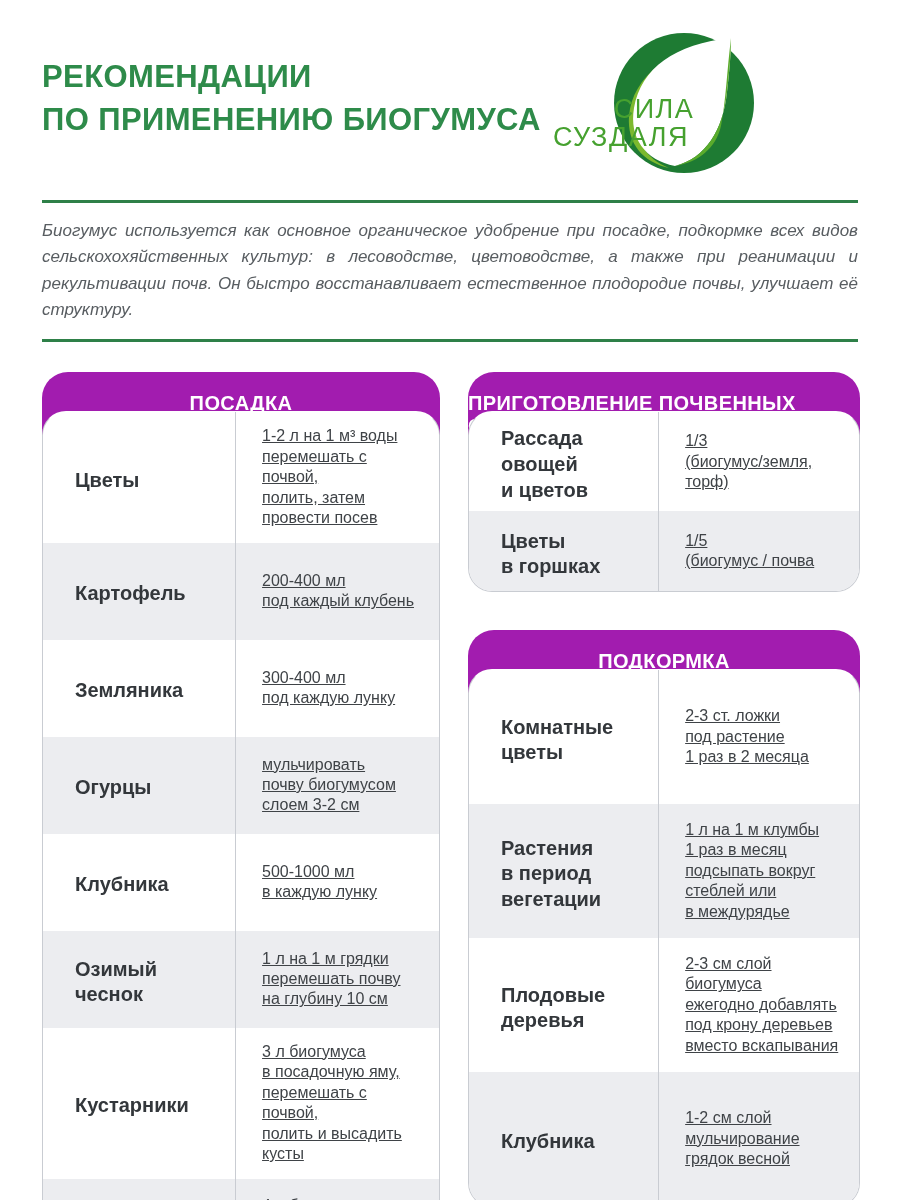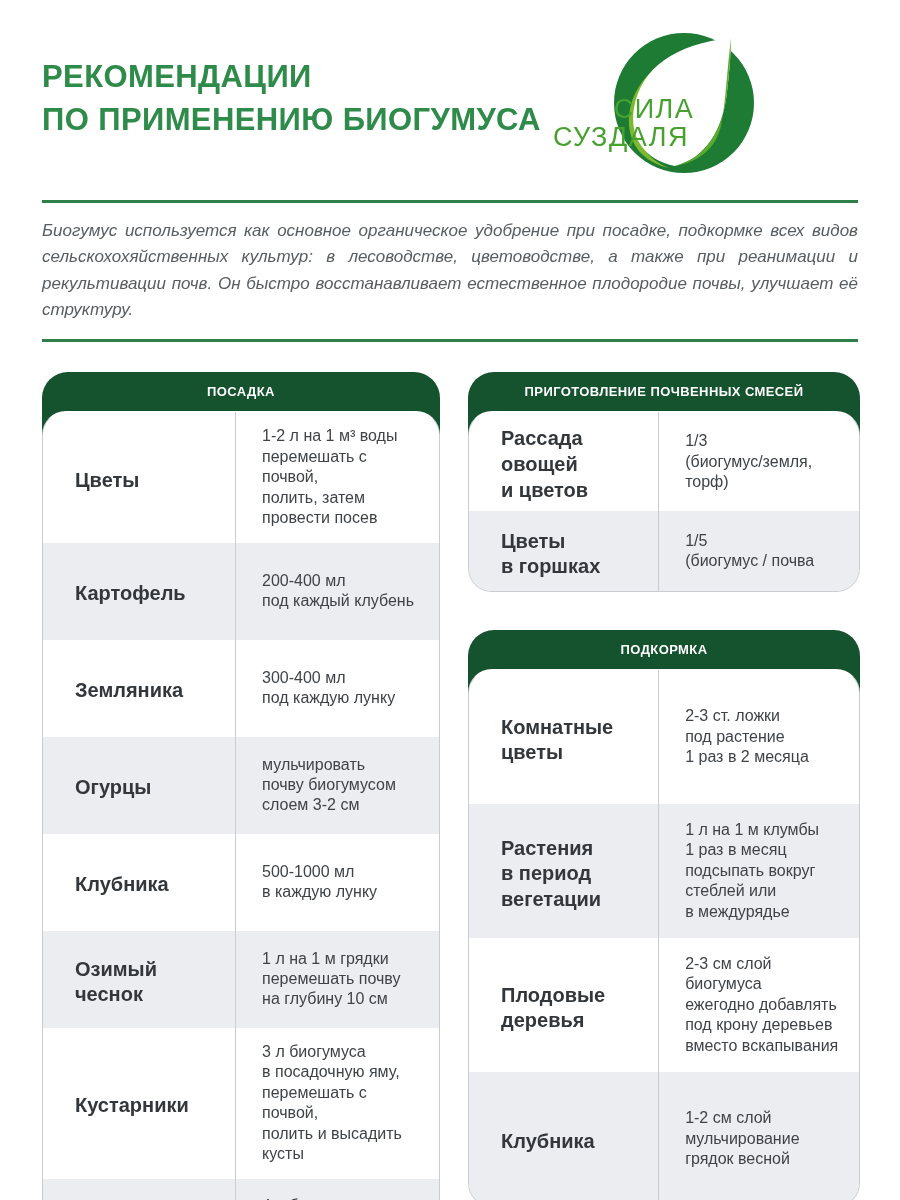--- a/index.html
+++ b/index.html
@@ -12,40 +12,40 @@
   .title{margin-top:56px;font-size:31px;font-weight:bold;color:#2e8b4a;line-height:1.38;letter-spacing:0.4px;}
   .logo-wrap{margin-top:30px;flex:0 0 auto;}
   .rule{height:3px;background:#2e8048;margin:0 42px;}
   .rule-top{margin-top:16px;}
   .intro{margin:15px 42px 16px 42px;font-size:17px;line-height:1.55;color:#585d61;text-align:justify;font-style:italic;}
   .content{display:flex;gap:28px;padding:0 42px;margin-top:30px;align-items:flex-start;}
   .col-left{width:398px;flex:0 0 auto;}
   .col-right{width:392px;flex:0 0 auto;display:flex;flex-direction:column;gap:38px;}
   .card{width:100%;}
   .card-header{
-    background:#14532d;border-radius:26px 26px 0 0;height:66px;
+    background:#a21caf;border-radius:26px 26px 0 0;height:66px;
     display:flex;justify-content:center;align-items:flex-start;
-    padding-top:12px;box-sizing:border-box;
-    color:#ffffff;font-weight:bold;font-size:13px;letter-spacing:0.4px;
+    padding-top:20px;box-sizing:border-box;
+    color:#ffffff;font-weight:bold;font-size:20px;letter-spacing:0.4px;
   }
   .card-body{
     margin-top:-27px;position:relative;background:#ffffff;border-radius:24px;overflow:hidden;
     border:1px solid #c9ccd2;border-top-color:transparent;
   }
   .trow{display:flex;align-items:stretch;}
   .trow:nth-child(even){background:#ecedf0;}
   .tlabel{
     width:48.5%;box-sizing:border-box;display:flex;align-items:center;
     padding:14px 8px 8px 32px;font-size:20px;font-weight:bold;color:#33373b;
     line-height:1.28;white-space:pre-line;
   }
   .tvalue{
     flex:1;border-left:1px solid #c9ccd2;display:flex;align-items:center;
     padding:14px 12px 14px 26px;font-size:16px;color:#3f4347;
-    line-height:1.28;white-space:pre-line;
+    line-height:1.28;white-space:pre-line;text-decoration:underline;
   }
   .posadka .trow{min-height:97px;}
   .smesi .trow{min-height:80px;}
   .podkormka .trow{min-height:134px;}
 </style>
 </head>
 <body>
 
 <div class="header">
   <div class="title">

